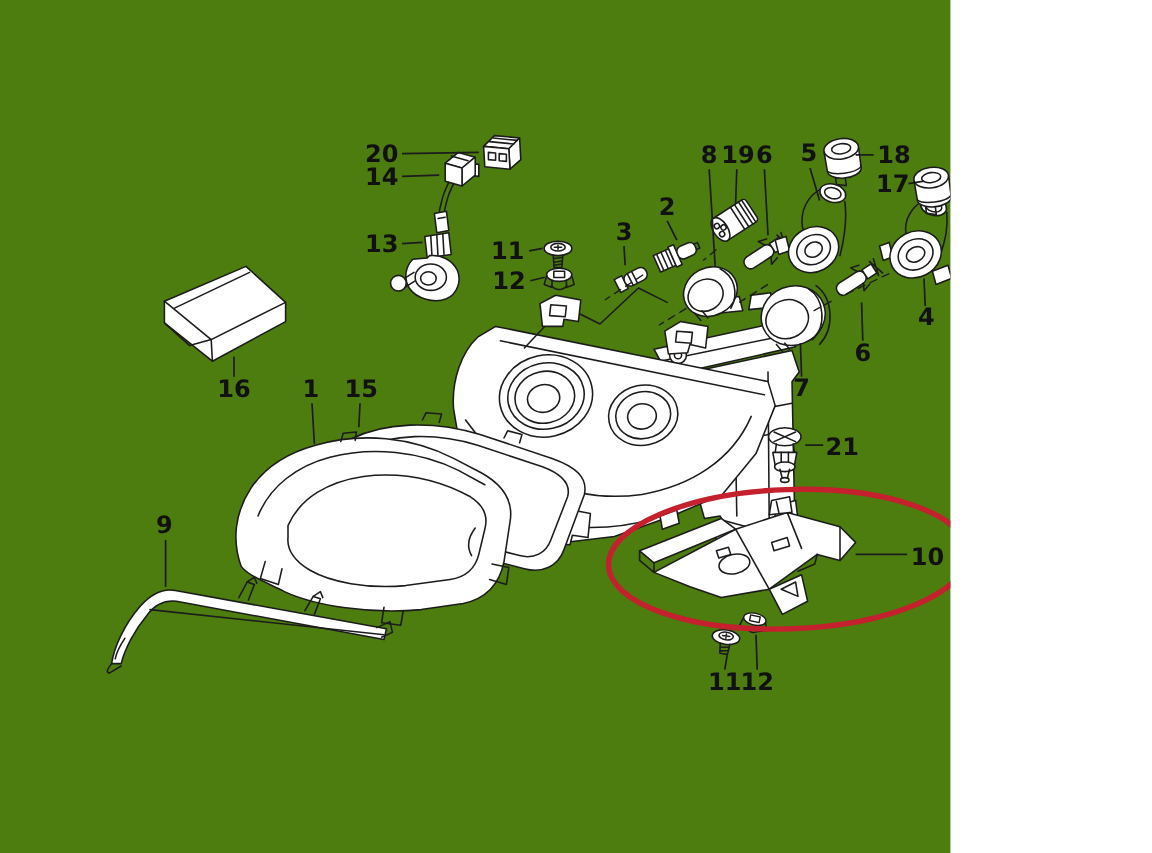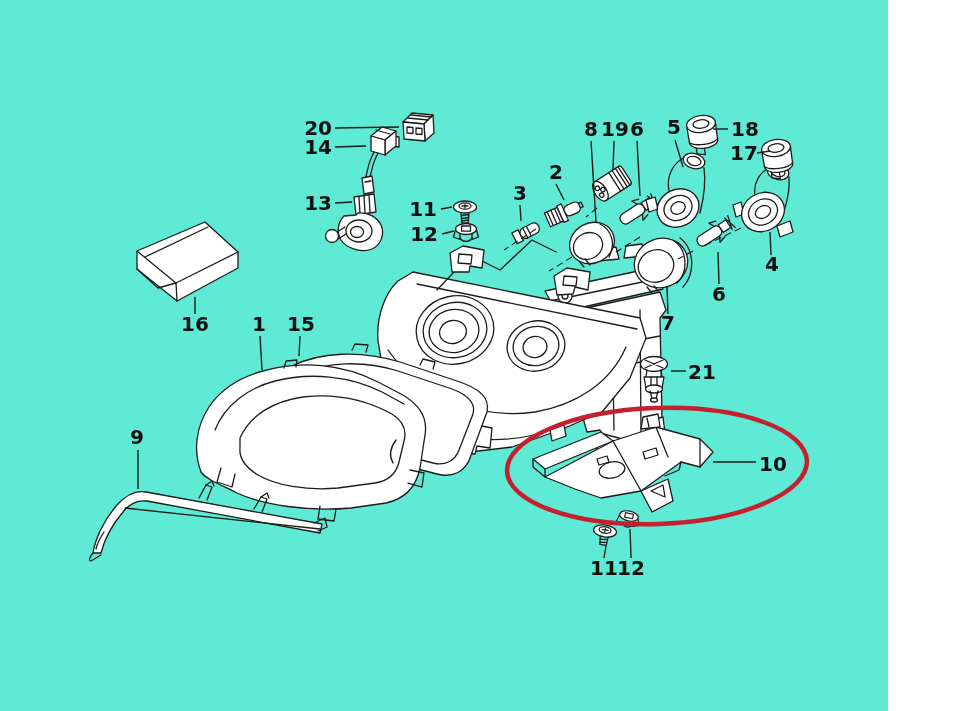--- a/index.html
+++ b/index.html
@@ -1,16 +1,16 @@
 <!DOCTYPE html>
 <html><head>
 <meta charset="utf-8">
 <style>
   html,body{margin:0;padding:0;background:#fff;}
-  .stage{position:relative;width:888px;height:711px;background:#5eead4;overflow:hidden;
+  .stage{position:relative;width:792px;height:711px;background:#4d7c0f;overflow:hidden;
          font-family:"DejaVu Sans","Liberation Sans",sans-serif;}
   svg{display:block;}
   .part-label{font:700 20px "DejaVu Sans","Liberation Sans",sans-serif;fill:#111;}
   .lineart{stroke:#1c1c1c;stroke-width:1.3;fill:none;stroke-linejoin:round;stroke-linecap:round;}
   .leader{stroke:#1c1c1c;stroke-width:1.4;fill:none;}
   .dashaxis{stroke:#1c1c1c;stroke-width:1.1;fill:none;stroke-dasharray:7 4;}
   .wfill{fill:#ffffff;}
 </style>
 </head>
 <body>

